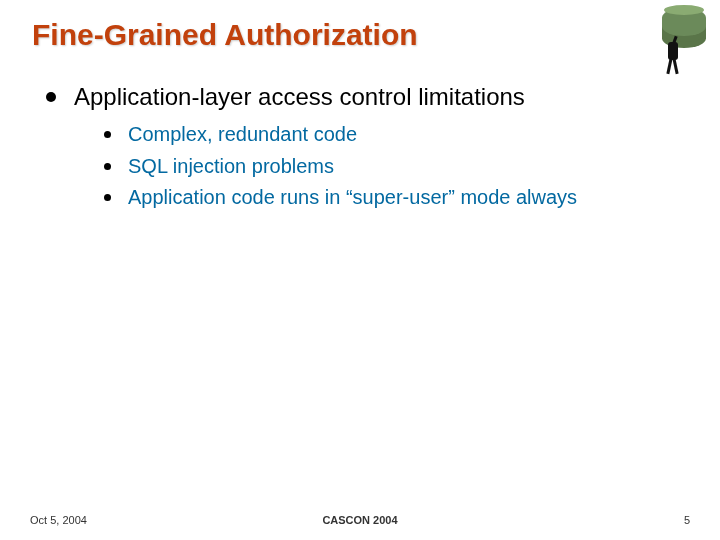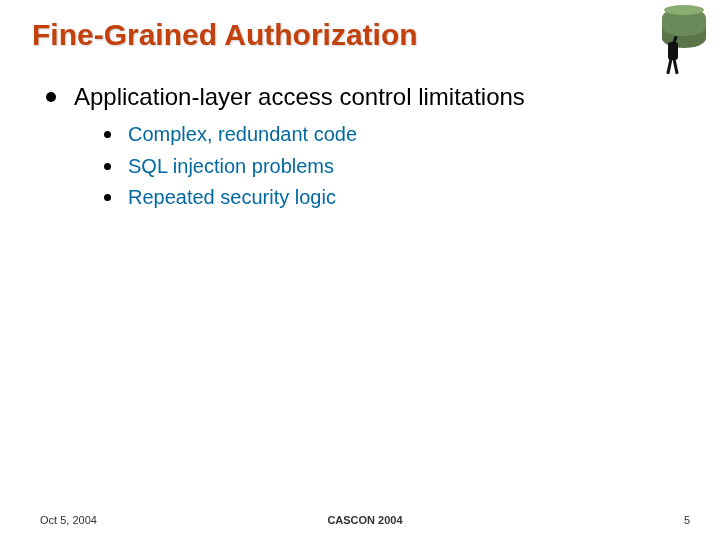--- a/index.html
+++ b/index.html
@@ -116,21 +116,21 @@
     left: 0;
     top: 9px;
     width: 7px;
     height: 7px;
     background: #000;
     border-radius: 50%;
   }
   .footer {
     position: absolute;
     bottom: 14px;
-    left: 10px;
+    left: 0;
     right: 0;
     display: flex;
     align-items: center;
     font-size: 11px;
     color: #333;
   }
   .footer .date { position:absolute; left: 30px; }
   .footer .conf { width:100%; text-align:center;font-weight:bold; }
   .footer .page { position:absolute; right: 30px; }
 </style>
@@ -150,21 +150,21 @@
   </div>
 
   <h1 class="title">Fine-Grained Authorization</h1>
 
   <ul class="bullets">
     <li>
       <span>Application-layer access control limitations</span>
       <ul class="sub-bullets">
         <li><span>Complex, redundant code</span></li>
         <li><span>SQL injection problems</span></li>
-        <li><span>Repeated security logic</span></li>
+        <li><span>Application code runs in “super-user” mode always</span></li>
       </ul>
     </li>
   </ul>
 
   <div class="footer">
     <span class="date">Oct 5, 2004</span>
     <span class="conf">CASCON 2004</span>
     <span class="page">5</span>
   </div>
 

